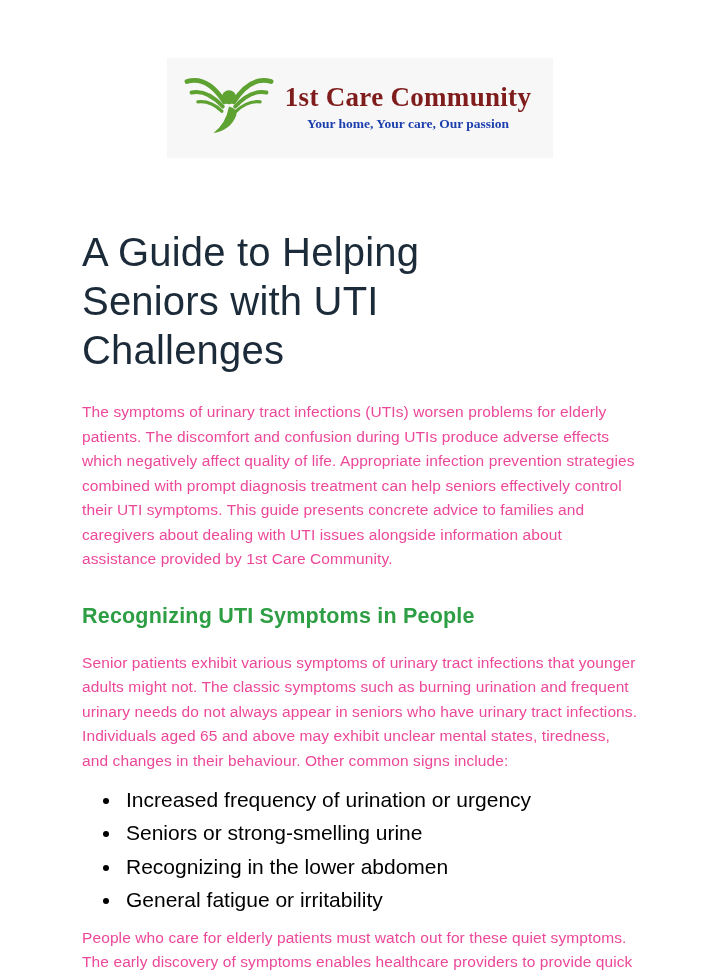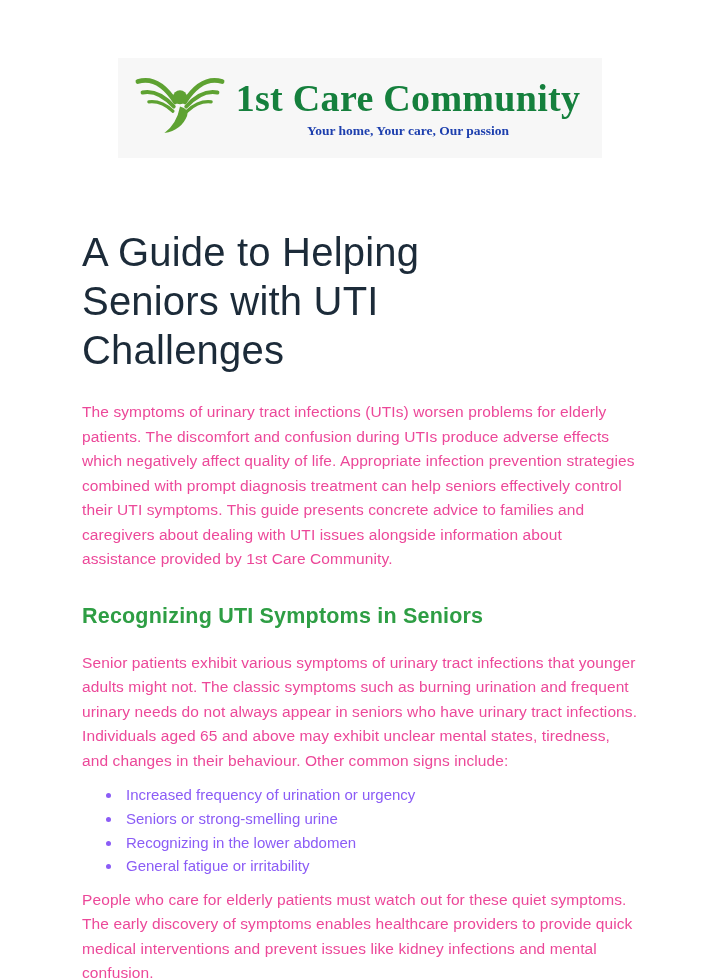--- a/index.html
+++ b/index.html
@@ -35,22 +35,22 @@
     flex: 0 0 auto;
   }
   .brand-text {
     display: flex;
     flex-direction: column;
     align-items: center;
   }
   .brand-name {
     font-family: "Liberation Serif", serif;
     font-weight: bold;
-    font-size: 38px;
-    color: #15803d;
+    font-size: 27px;
+    color: #7f1d1d;
     letter-spacing: 0.3px;
     white-space: nowrap;
   }
   .brand-tagline {
     font-family: "Liberation Serif", serif;
     font-weight: bold;
     font-size: 13.5px;
     color: #1d3fae;
     margin-top: 3px;
     white-space: nowrap;
@@ -79,22 +79,22 @@
   .section-heading {
     margin: 32px 0 22px 0;
     font-size: 21.5px;
     font-weight: 700;
     color: #2e9e44;
     letter-spacing: 0.2px;
   }
   .symptoms-list {
     margin: 0 0 10px 0;
     padding-left: 40px;
-    color: #8b5cf6;
-    font-size: 15px;
+    color: #000000;
+    font-size: 21px;
     line-height: 1.58;
   }
   .symptoms-list li { padding-left: 4px; }
   .closing { margin-top: 2px; }
 </style>
 </head>
 <body>
 
 <div class="page">
 
@@ -122,21 +122,21 @@
       </span>
     </div>
   </div>
 
   <div class="content">
 
     <h1 class="page-title">A Guide to Helping Seniors with UTI Challenges</h1>
 
     <p class="body-text">The symptoms of urinary tract infections (UTIs) worsen problems for elderly patients. The discomfort and confusion during UTIs produce adverse effects which negatively affect quality of life. Appropriate infection prevention strategies combined with prompt diagnosis treatment can help seniors effectively control their UTI symptoms. This guide presents concrete advice to families and caregivers about dealing with UTI issues alongside information about assistance provided by 1st Care Community.</p>
 
-    <h2 class="section-heading">Recognizing UTI Symptoms in Seniors</h2>
+    <h2 class="section-heading">Recognizing UTI Symptoms in People</h2>
 
     <p class="body-text">Senior patients exhibit various symptoms of urinary tract infections that younger adults might not. The classic symptoms such as burning urination and frequent urinary needs do not always appear in seniors who have urinary tract infections. Individuals aged 65 and above may exhibit unclear mental states, tiredness, and changes in their behaviour. Other common signs include:</p>
 
     <ul class="symptoms-list">
       <li>Increased frequency of urination or urgency</li>
       <li>Seniors or strong-smelling urine</li>
       <li>Recognizing in the lower abdomen</li>
       <li>General fatigue or irritability</li>
     </ul>
 

